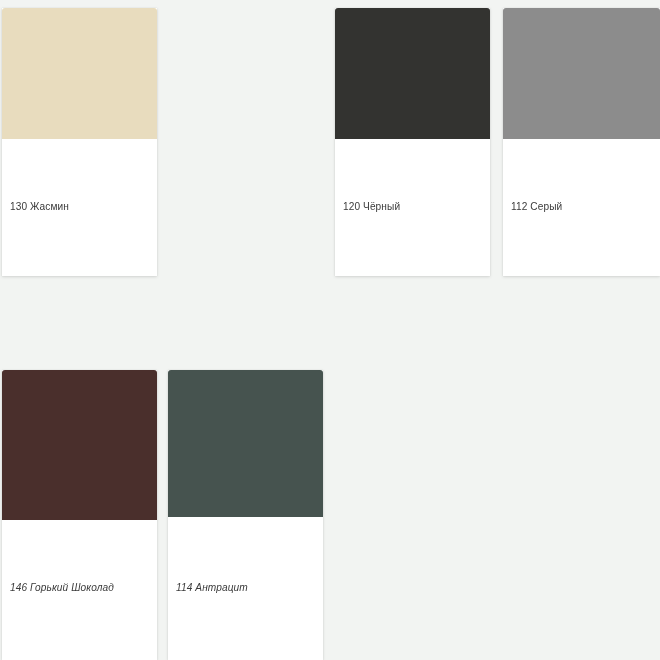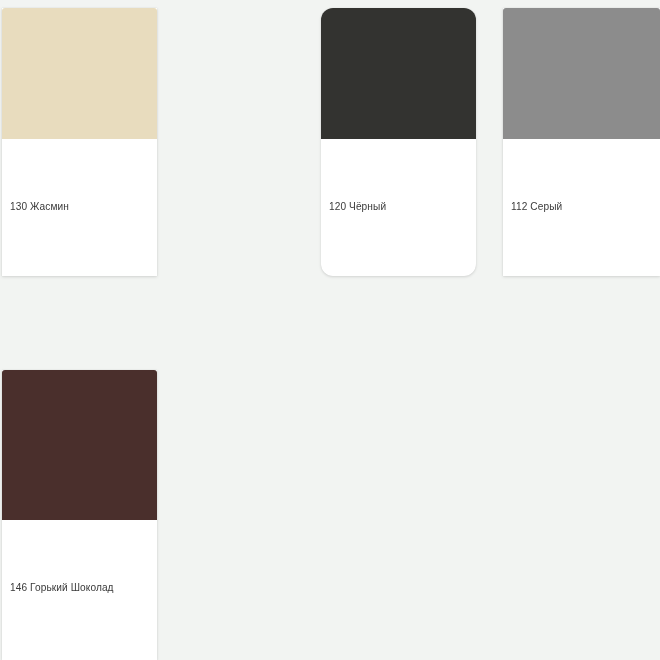--- a/index.html
+++ b/index.html
@@ -53,27 +53,27 @@
     transform: scaleX(0.92);
     transform-origin: left center;
   }
 
   
   .row1 { top: 8px; height: 268px; }
   .row1 .swatch-color { height: 131px; }
   .row1 .swatch-label { top: 192px; }
 
   
-  .row2 { top: 370px; height: 290px; }
+  .row2 { top: 370px; height: 290px; font-style: italic; }
   .row2 .swatch-label { top: 211px; }
 
   
   .col1 { left: 2px;   width: 155px; }
   .col2 { left: 168px; width: 155px; }
-  .col3 { left: 321px; width: 155px; border-radius: 12px; }
+  .col3 { left: 335px; width: 155px; }
   .col4 { left: 503px; width: 157px; padding-left: 11px; }
 </style>
 </head>
 <body style="background-color: rgb(242, 244, 242);">
 
 <div id="swatch-grid">
 
   <div class="swatch-card row1 col1">
     <div class="swatch-color" style="background-color: rgb(232, 220, 190);"></div>
     <div class="swatch-label">130 Жасмин</div>
@@ -88,14 +88,18 @@
   <div class="swatch-card row1 col4">
     <div class="swatch-color" style="background-color: rgb(140, 140, 140);"></div>
     <div class="swatch-label">112 Серый</div>
   </div>
 
   <div class="swatch-card row2 col1">
     <div class="swatch-color" style="height: 150px; background-color: rgb(74, 47, 44);"></div>
     <div class="swatch-label">146 Горький Шоколад</div>
   </div>
 
+  <div class="swatch-card row2 col2">
+    <div class="swatch-color" style="height: 147px; background-color: rgb(70, 83, 79);"></div>
+    <div class="swatch-label">114 Антрацит</div>
+  </div>
 
 </div>
 
 </body></html>

